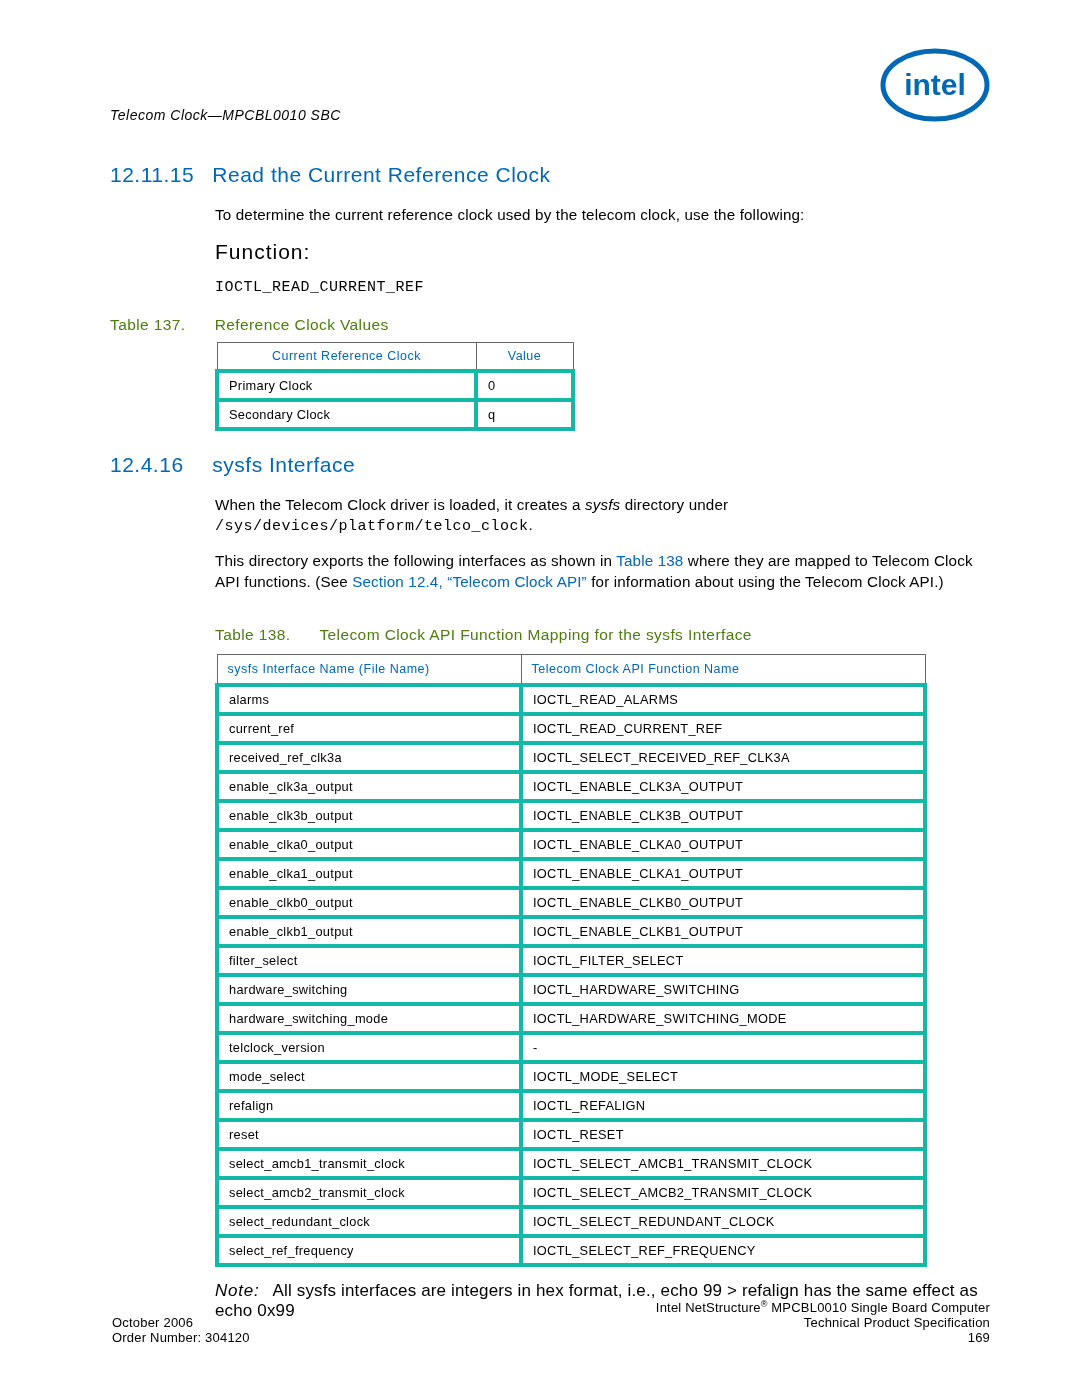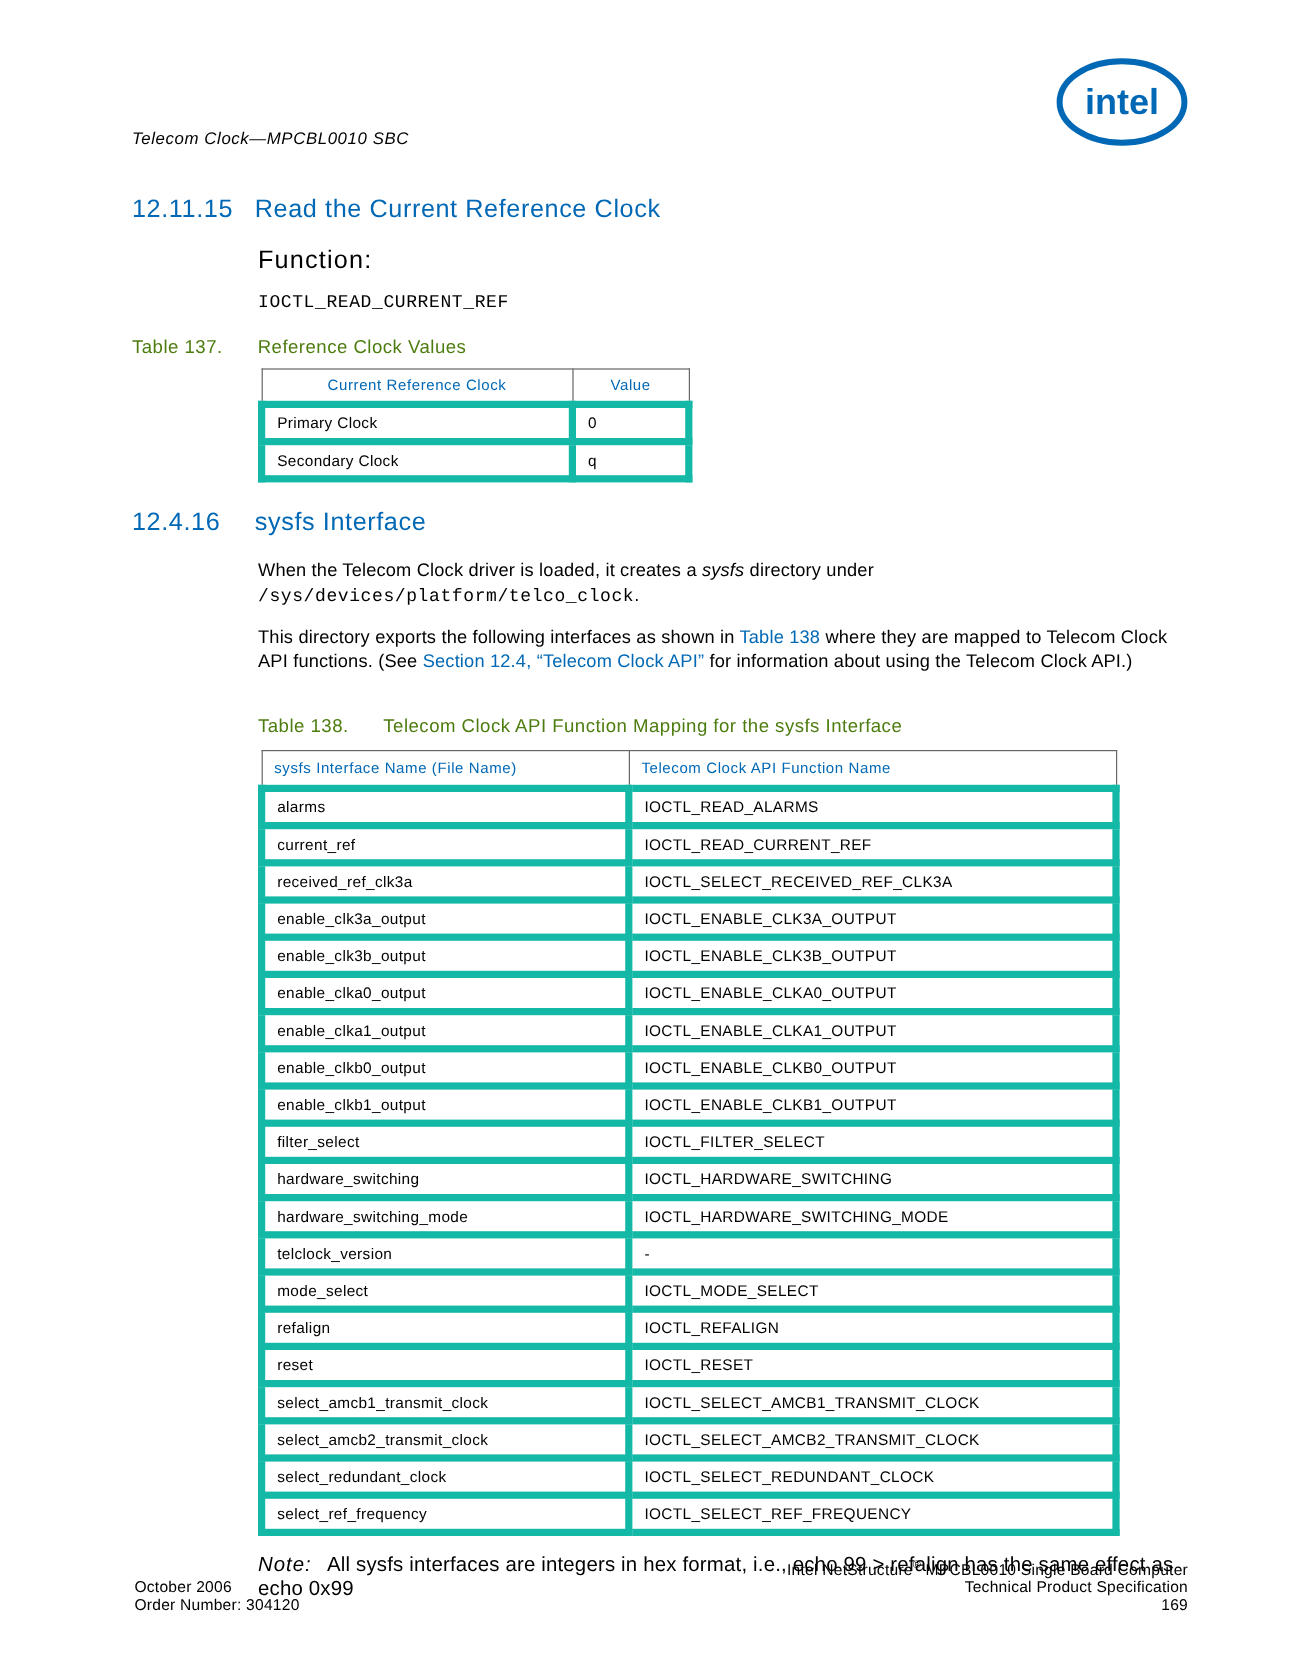--- a/index.html
+++ b/index.html
@@ -68,21 +68,21 @@
     color: #0068b5;
     font-weight: normal;
     text-align: left;
     padding: 6px 10px;
     border: 1px solid #666;
     letter-spacing: 0.5px;
     font-size: 12.5px;
   }
   table.data td {
     padding: 5px 10px;
-    border: 6px solid #14b8a6;
+    border: 4px solid #14b8a6;
     font-size: 12.8px;
     letter-spacing: 0.3px;
   }
   table.t137 th:first-child { width: 238px; text-align:center; }
   table.t137 th:last-child  { width: 76px;  text-align:center; }
   table.t138 th { padding: 7px 10px; }
   table.t138 th:first-child, table.t138 td:first-child { width: 280px; }
   table.t138 th:last-child , table.t138 td:last-child  { width: 380px; }
 
   .link { color: #0068b5; }
@@ -122,20 +122,21 @@
       </svg>
     </div>
   </div>
 
   <h2 class="sec-heading">
     <span class="num">12.11.15</span>
     <span>Read the Current Reference Clock</span>
   </h2>
 
   <div class="body-indent">
+    <p class="body-text">To determine the current reference clock used by the telecom clock, use the following:</p>
     <p class="func-label">Function:</p>
     <p class="mono">IOCTL_READ_CURRENT_REF</p>
   </div>
 
   <p class="table-caption">
     <span class="tc-num">Table 137.</span>
     <span>Reference Clock Values</span>
   </p>
 
   <table class="data t137">

